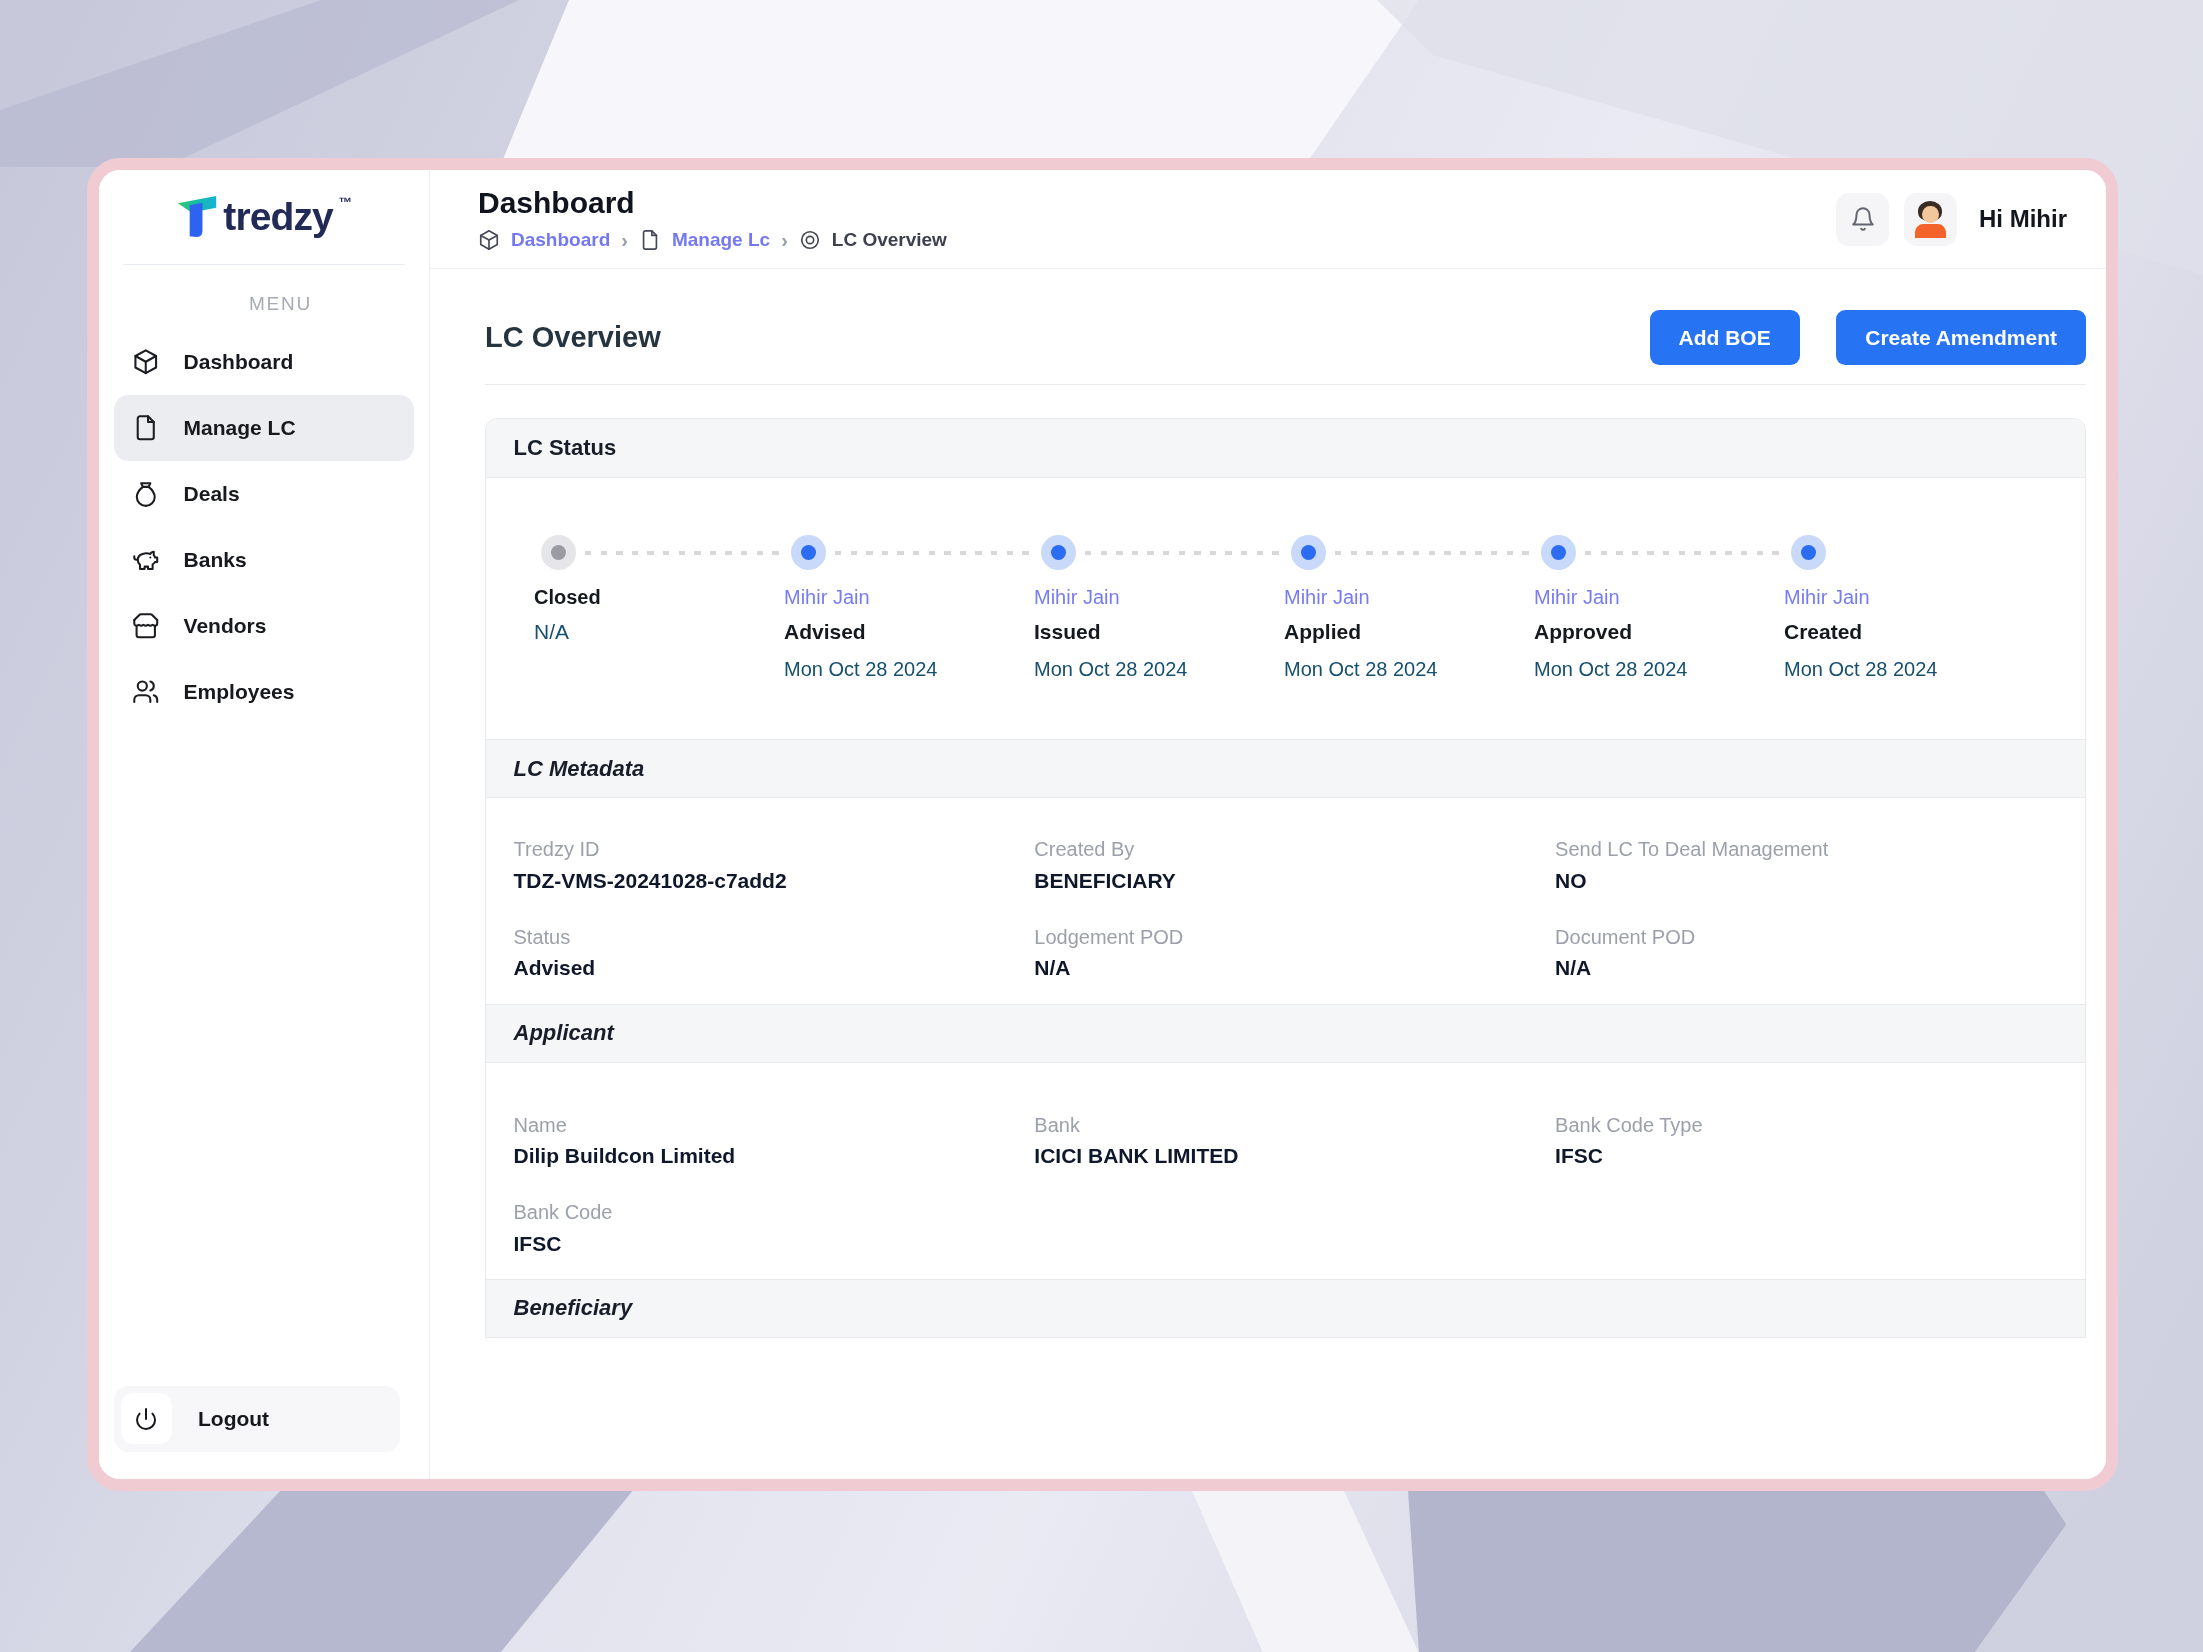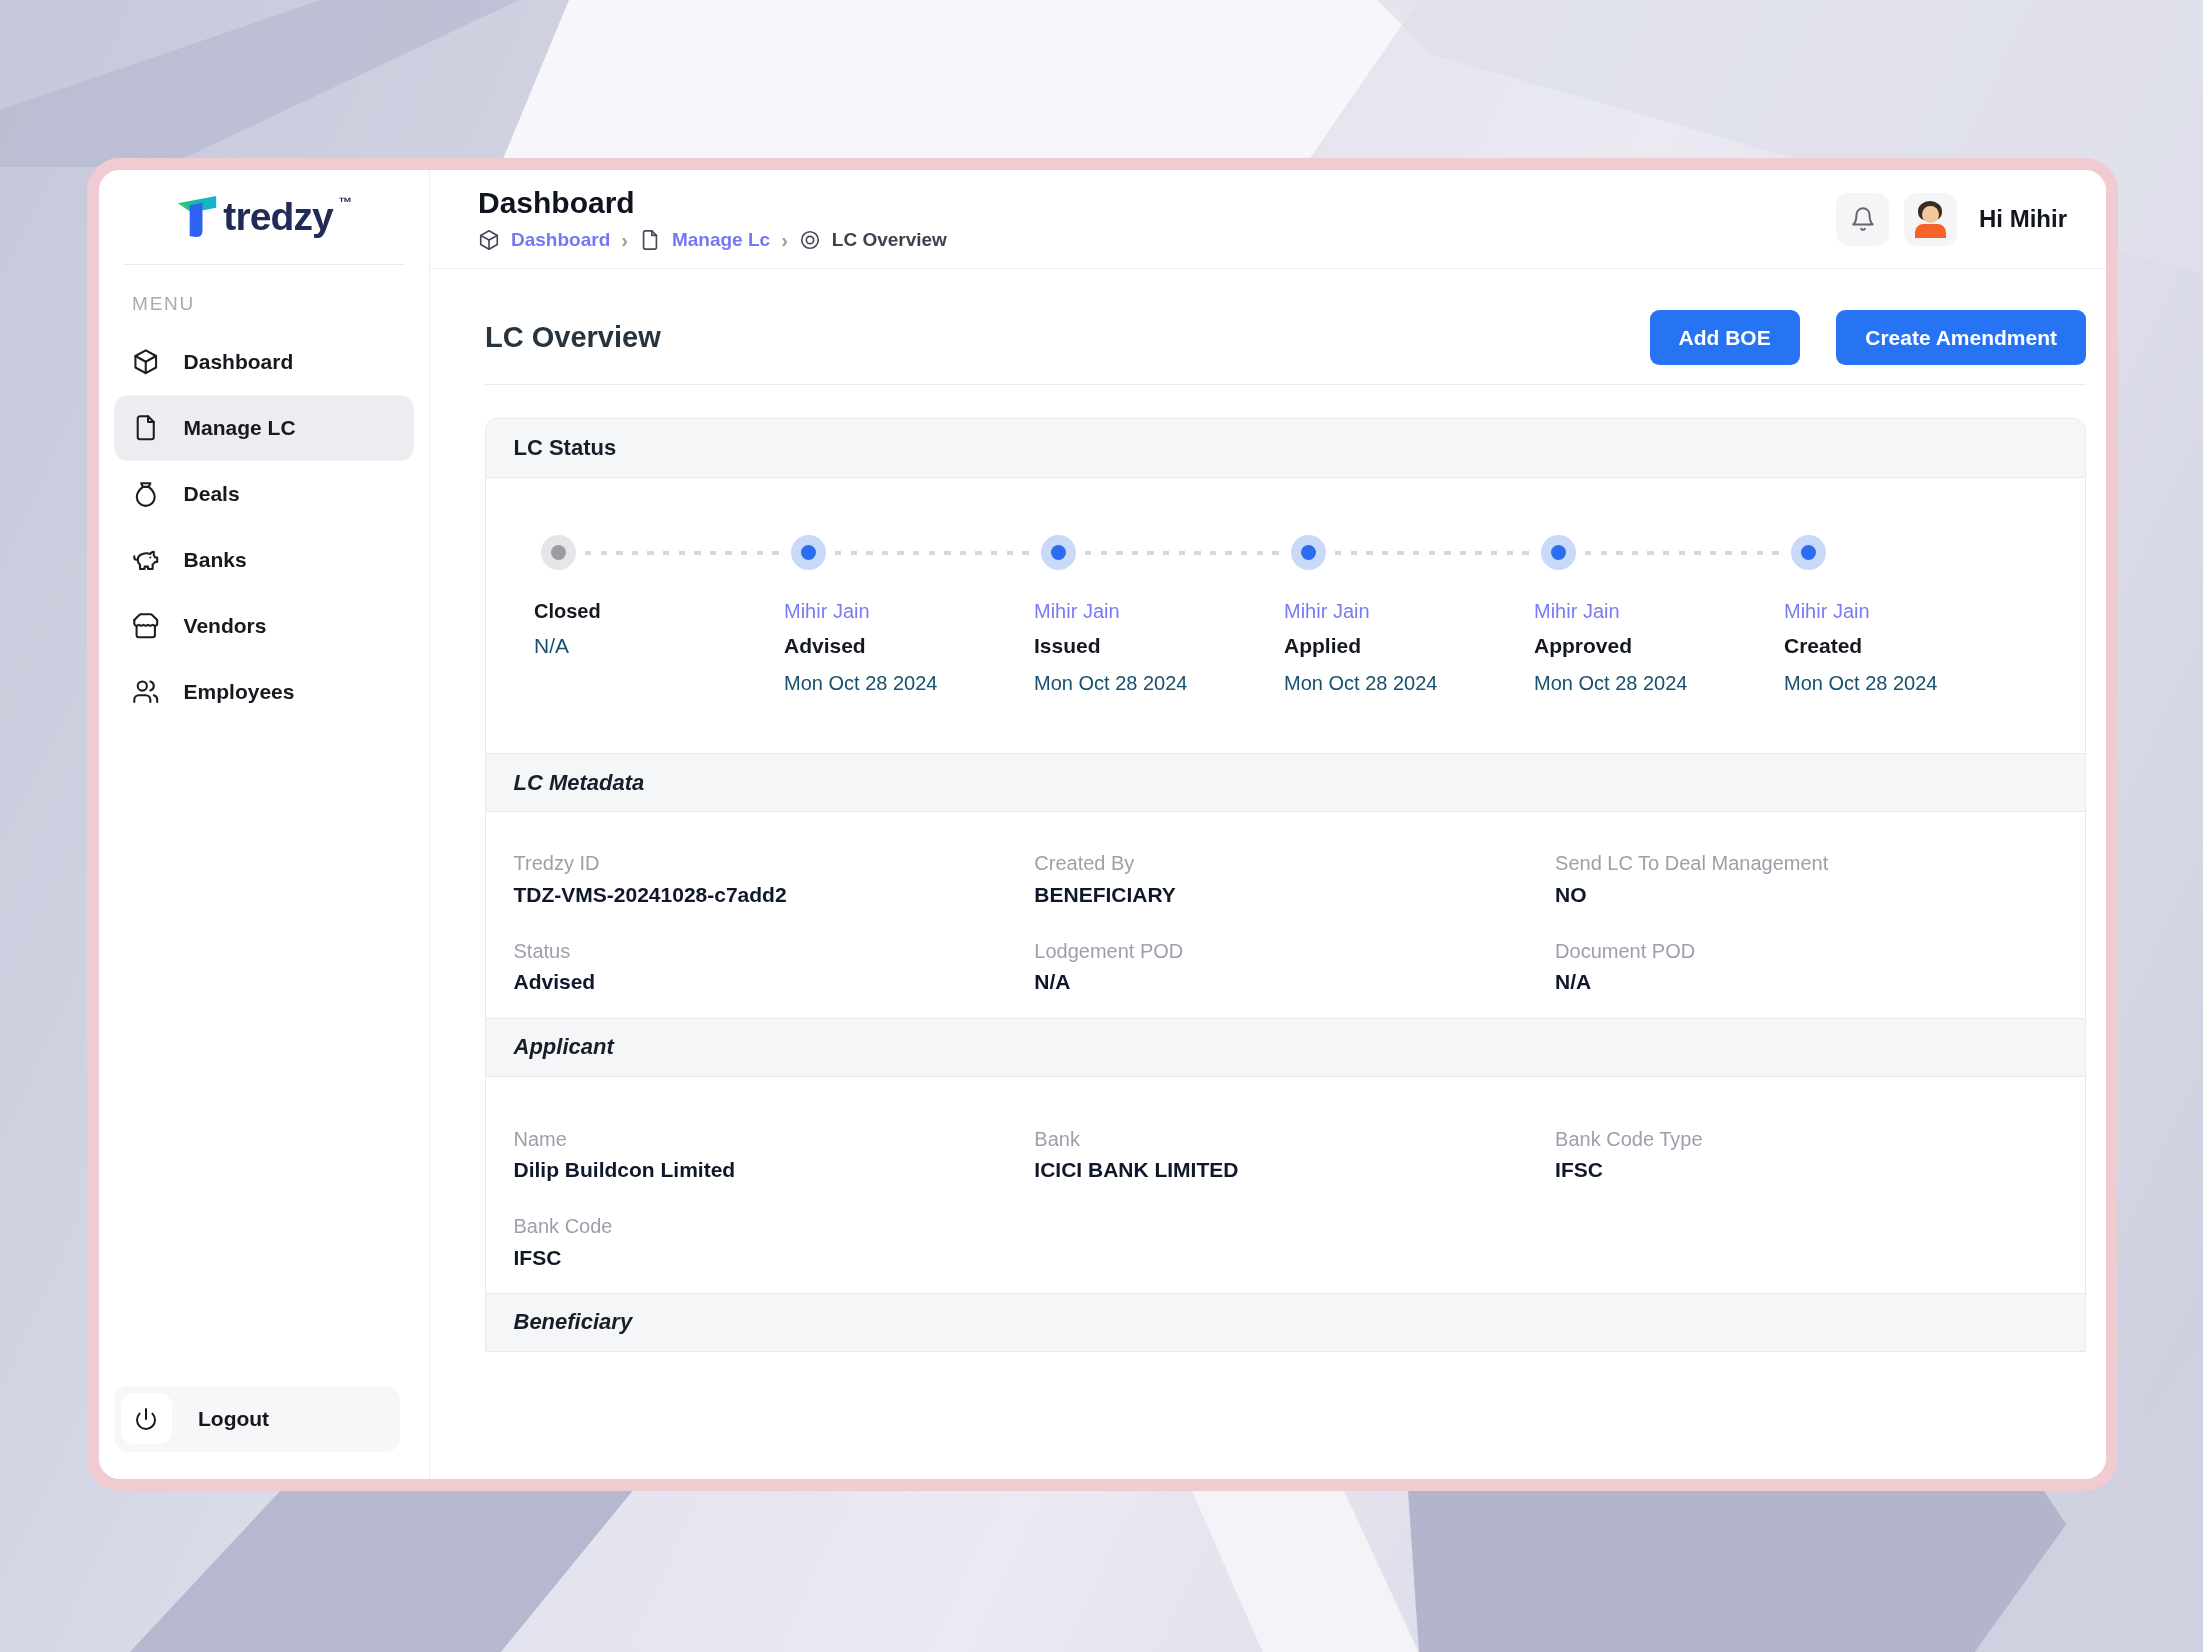--- a/index.html
+++ b/index.html
@@ -19,21 +19,21 @@
   .s-br2         { background:#cfd1e0; clip-path:polygon(1974px 1653px,2204px 1653px,2204px 1332px); }
 
   
   .window {
     position:absolute; left:87px; top:158px; width:2031px; height:1333px;
     background:#ffffff; border:12px solid #f1cbd2; border-radius:33px;
     display:flex; overflow:hidden; z-index:2;
   }
 
   
-  .sidebar { width:331px; flex:0 0 331px; border-right:0.9px solid #edeef2; position:relative; background:#fff; }
+  .sidebar { width:331px; flex:0 0 331px; border-right:0.9px solid #edeef2; position:relative; background:#fff;text-align:center; }
   .logo-area { height:94px; display:flex; align-items:center; justify-content:center; }
   .logo { display:flex; align-items:flex-start; gap:5.5px; }
   .wordmark { font-size:39px; font-weight:800; color:#222b57; letter-spacing:-0.9px; line-height:48px; }
   .tm { font-size:13.8px; font-weight:700; color:#222b57; margin-top:1.8px; }
   .logo-divider { border-bottom:0.9px solid #e6ebf4; margin:0 24px; }
   .menu-label { margin:27.5px 0 14.7px 33px; font-size:19px; letter-spacing:1.8px; color:#a7abb5; font-weight:500; }
   .nav-item {
     height:66px; margin:0 14.7px; padding-left:18.4px; border-radius:14.7px;
     display:flex; align-items:center; gap:24px; cursor:pointer;
     font-size:21px; font-weight:600; color:#17191f;
@@ -81,21 +81,21 @@
 
   
   .timeline { display:flex; padding:57px 0 55px 48px; background:#fff; }
   .step { width:250px; flex:0 0 250px; position:relative; }
   .dot { width:35px; height:35px; border-radius:50%; background:#c9d9f9; position:relative; margin-left:7.3px; }
   .dot::after { content:""; position:absolute; inset:10px; border-radius:50%; background:#2b6cf0; }
   .step.inactive .dot { background:#e6e6ea; }
   .step.inactive .dot::after { background:#9b9ba3; }
   .step:not(:last-child)::before { content:""; position:absolute; top:15.6px; left:51px; width:195px; height:3.7px;
       background-image:repeating-linear-gradient(90deg,#d7d7dc 0 6.4px,transparent 6.4px 15.6px); }
-  .t-name { margin-top:30px; font-size:20px; font-weight:500; color:#777cf2; min-height:26px; }
+  .t-name { margin-top:16px; font-size:20px; font-weight:500; color:#777cf2; min-height:26px; }
   .t-status { margin-top:7.3px; font-size:21px; font-weight:700; color:#14181f; }
   .t-date { margin-top:14.7px; font-size:20px; font-weight:500; color:#17506e; min-height:26px; }
   .step.inactive .t-name { color:#14181f; font-weight:700; }
   .step.inactive .t-status { color:#17506e; font-weight:500; }
 
   
   .fgrid { display:grid; grid-template-columns:repeat(3,1fr); row-gap:33px; column-gap:18.4px; padding:40px 27.5px 24px; background:#fff; }
   .fgrid.applicant { padding-top:51px; padding-bottom:23px; }
   .f-label { font-size:20px; color:#9ba0ab; font-weight:500; }
   .f-value { font-size:21px; color:#0f172a; font-weight:700; margin-top:7.3px; }

